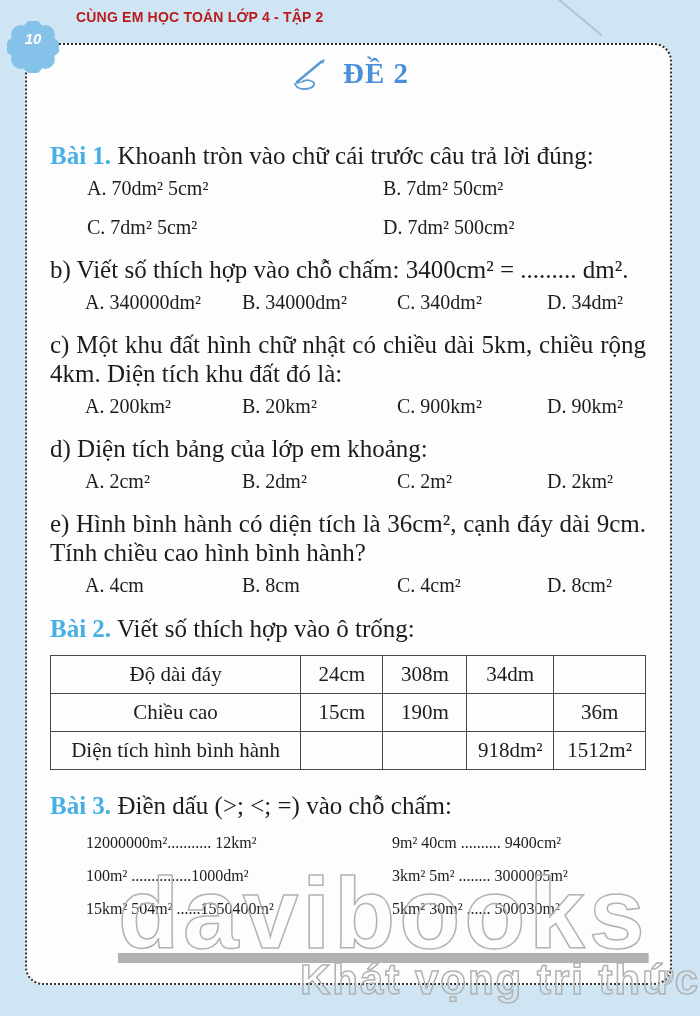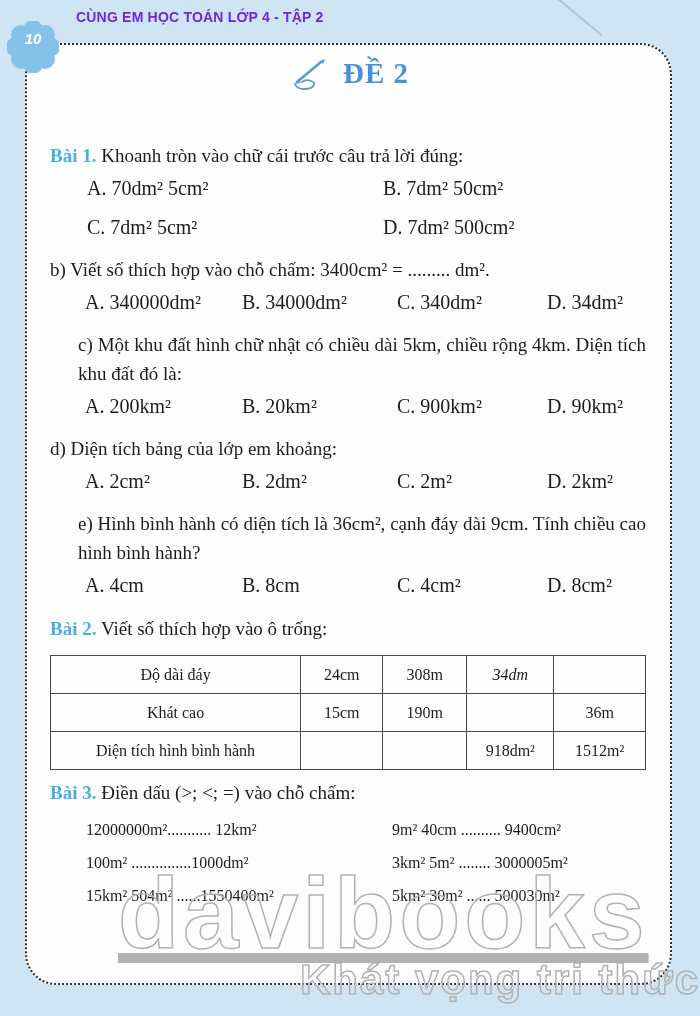--- a/index.html
+++ b/index.html
@@ -6,62 +6,62 @@
   body{
     width:700px;height:1016px;position:relative;overflow:hidden;
     background:#cfe5f4;
     font-family:"Liberation Serif","DejaVu Serif",serif;
     color:#1c1c1c;
   }
   
   .book-header{
     position:absolute;top:9px;left:76px;
     font-family:"Liberation Sans","DejaVu Sans",sans-serif;
-    font-weight:700;font-size:14px;letter-spacing:.2px;color:#6d28d9;
+    font-weight:700;font-size:14px;letter-spacing:.2px;color:#b91c1c;
   }
   .page-badge{
     position:absolute;top:21px;left:7px;width:52px;height:52px;z-index:5;font-style:italic;
   }
   .page-badge svg{display:block;}
   
   .frame{
     position:absolute;left:25px;top:43px;width:647px;height:942px;
     box-sizing:border-box;
-    border:2px dotted #2e2e2e;border-radius:31px;
+    border:2px dotted #2e2e2e;border-radius:18px;
     background:#fdfdfd;
     padding:12px 24px 0 23px;
   }
   
   .title-row{height:44px;text-align:center;white-space:nowrap;}
   .pen-icon{display:inline-block;vertical-align:-8px;margin-right:10px;}
   .sheet-title{
     display:inline-block;
     font-size:29px;font-weight:700;color:#4a90d8;letter-spacing:1px;
   }
   
-  .line{font-size:19px;line-height:29px;margin:13px 0 0 0;}
-  .just{text-align:justify;margin-left:28px;}
+  .line{font-size:25px;line-height:29px;margin:13px 0 0 0;}
+  .just{text-align:justify;}
   .bai-label{color:#46b0e6;font-weight:700;}
   .head{margin-top:40px;}
   .opts{
     display:grid;margin:4px 0 0 35px;
     grid-template-columns:157px 155px 150px 1fr;
     font-size:20px;line-height:29px;row-gap:10px;
   }
   .opts.two{grid-template-columns:296px 1fr;margin-left:37px;}
   
   table.fill{
     width:100%;margin-top:12px;border-collapse:collapse;
-    font-size:16px;
+    font-size:21px;
   }
   table.fill td{
     border:1.5px solid #4a4a4a;height:37px;text-align:center;padding:0 4px;
   }
   table.fill td.rowhead{width:42%;}
-  .c2{width:13.8%;}.c3{width:14.1%;}.c4{width:14.6%;font-style:italic;}.c5{width:15.4%;}
+  .c2{width:13.8%;}.c3{width:14.1%;}.c4{width:14.6%;}.c5{width:15.4%;}
   
   .cmp{display:grid;grid-template-columns:342px 1fr;font-size:16px;line-height:33px;}
   .cmp .l{padding-left:36px;}
   .cmp-wrap{margin-top:6px;}
   
   .wm{
     position:absolute;pointer-events:none;z-index:9;
     font-family:"Liberation Sans","DejaVu Sans",sans-serif;font-weight:700;
     color:rgba(255,255,255,0.02);
     -webkit-text-stroke:1.5px #b2b2b2;
@@ -163,37 +163,37 @@
   <table class="fill">
     <tbody>
       <tr>
         <td class="rowhead">Độ dài đáy</td>
         <td class="c2">24cm</td>
         <td class="c3">308m</td>
         <td class="c4">34dm</td>
         <td class="c5"></td>
       </tr>
       <tr>
-        <td class="rowhead">Khát cao</td>
+        <td class="rowhead">Chiều cao</td>
         <td>15cm</td>
         <td>190m</td>
         <td></td>
         <td>36m</td>
       </tr>
       <tr>
         <td class="rowhead">Diện tích hình bình hành</td>
         <td></td>
         <td></td>
         <td>918dm²</td>
         <td>1512m²</td>
       </tr>
     </tbody>
   </table>
 
-  <div class="line" style="margin-top:8px">
+  <div class="line" style="margin-top:21px">
     <span class="bai-label">Bài 3.</span>
     <span>Điền dấu (&gt;; &lt;; =) vào chỗ chấm:</span>
   </div>
 
   <div class="cmp-wrap">
     <div class="cmp">
       <span class="l">12000000m²........... 12km²</span>
       <span>9m² 40cm .......... 9400cm²</span>
     </div>
     <div class="cmp">

